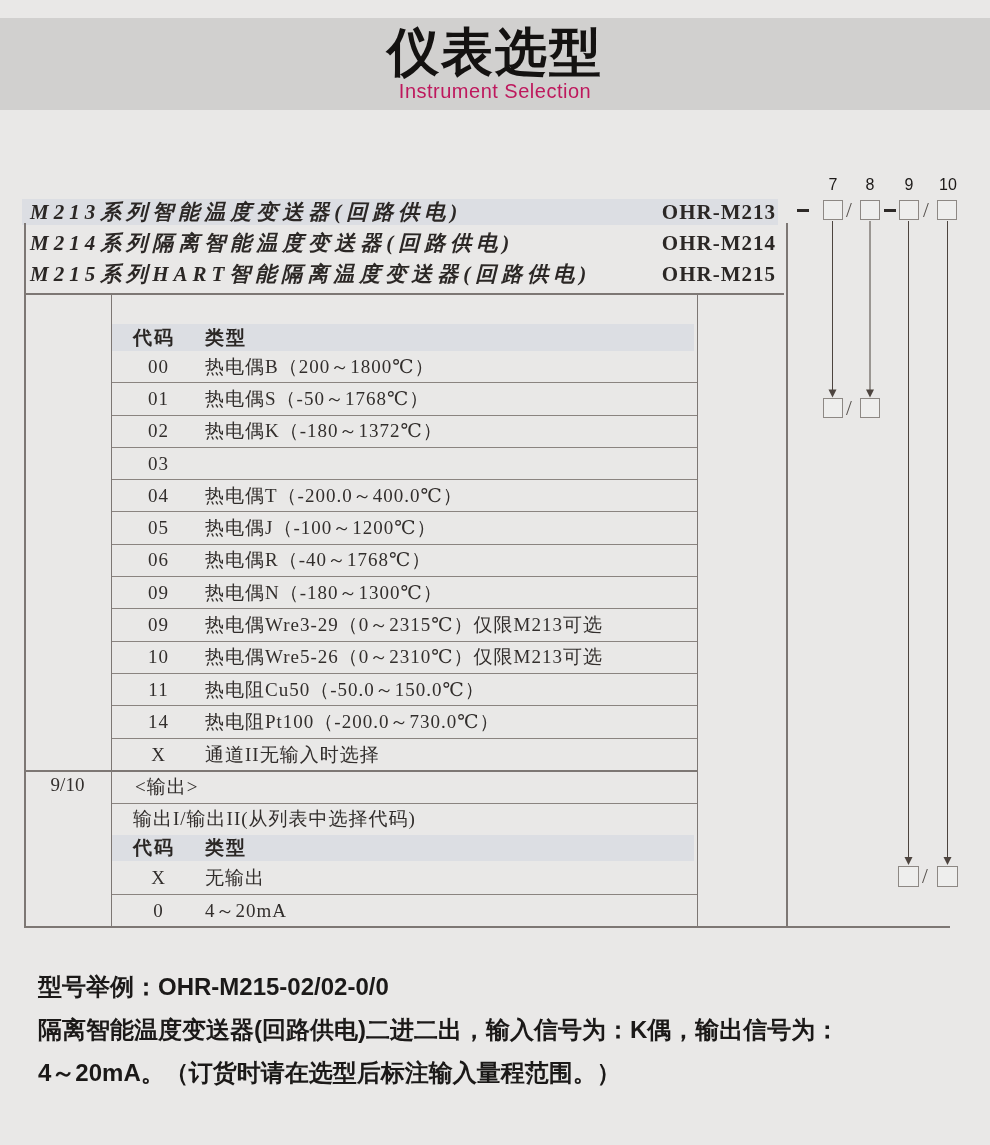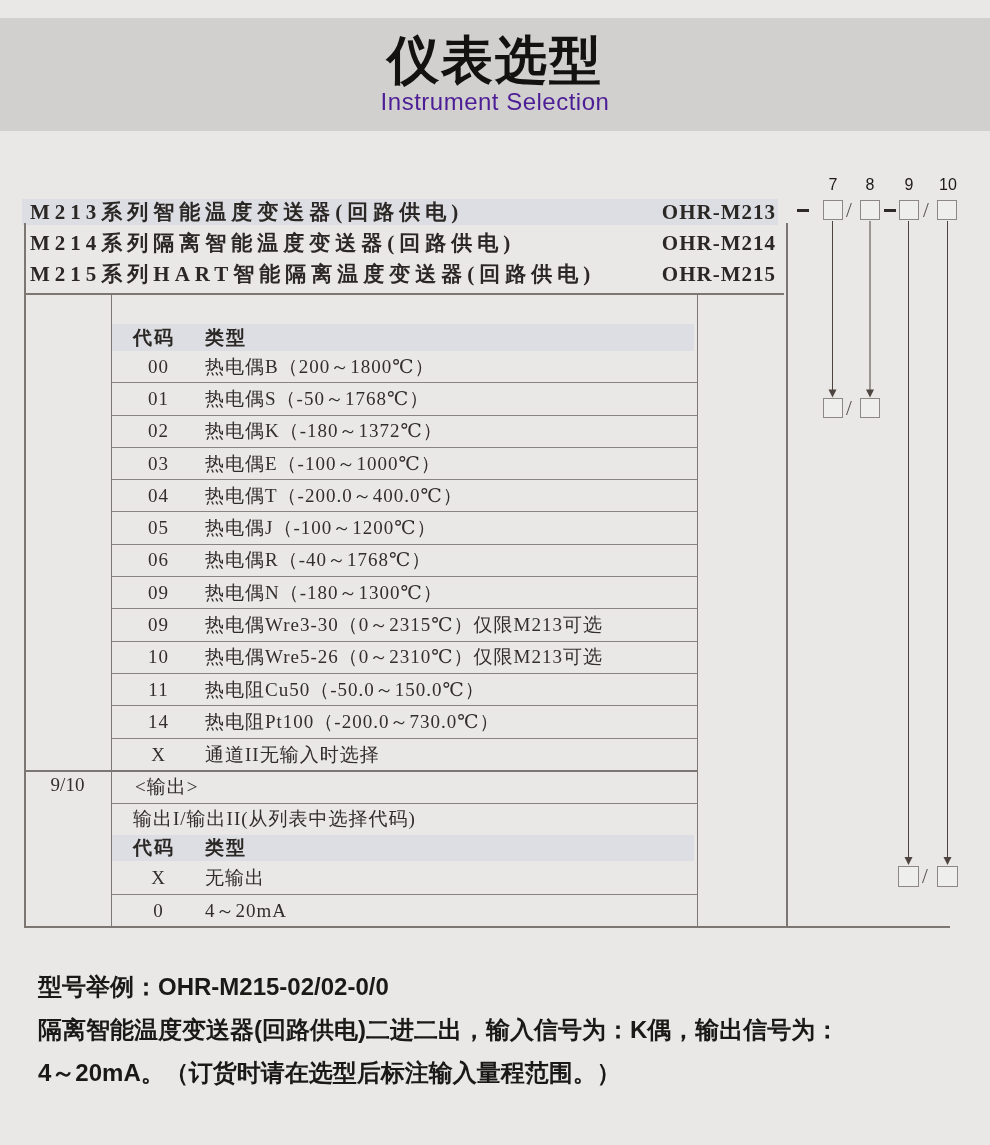--- a/index.html
+++ b/index.html
@@ -4,30 +4,30 @@
 <style>
   :root{
     --page-bg:#e9e8e7; --band-bg:#d1d0cf; --highlight:#dcdee3;
     --frame-line:#7d7774; --grid-line:#8a8480; --ink:#2e2a28; --arrow:#4d443f;
   }
   html,body{margin:0;padding:0;}
   .page{position:relative;width:990px;height:1145px;background:var(--page-bg);
         overflow:hidden;font-family:"Liberation Sans","DejaVu Sans",sans-serif;color:var(--ink);}
 
   
-  .title-band{position:absolute;left:0;top:18px;width:990px;height:113px;background:var(--band-bg);
+  .title-band{position:absolute;left:0;top:18px;width:990px;height:92px;background:var(--band-bg);
               display:flex;flex-direction:column;align-items:center;justify-content:center;}
   .title-zh{font-size:52px;font-weight:bold;color:#141211;letter-spacing:2px;line-height:1.05;}
-  .title-en{font-size:24px;color:#4c1d95;margin-top:1px;letter-spacing:0.5px;}
+  .title-en{font-size:20px;color:#be185d;margin-top:1px;letter-spacing:0.5px;}
 
   
   .product-row{position:absolute;left:22px;width:756px;height:26px;display:flex;
                align-items:center;justify-content:space-between;
                font-family:"Liberation Serif","DejaVu Serif",serif;font-weight:bold;color:#2b2725;}
-  .product-row .desc{font-size:21px;letter-spacing:5px;padding-left:8px;white-space:nowrap;}
+  .product-row .desc{font-size:21px;letter-spacing:5px;padding-left:8px;white-space:nowrap;font-style:italic;}
   .product-row .model{font-size:21px;letter-spacing:1px;padding-right:2px;}
   .hl{background:var(--highlight);}
 
   
   .num{position:absolute;top:176px;width:20px;text-align:center;font-size:16px;color:#1d1a19;}
   .cbox{position:absolute;width:20px;height:20px;border:1.5px solid #8d8884;
         box-sizing:border-box;background:rgba(255,255,255,0.25);}
   .dash{position:absolute;width:12px;height:3px;background:#2e2a28;}
   .slash{position:absolute;font-size:21px;color:#55504c;
          font-family:"Liberation Serif","DejaVu Serif",serif;}
@@ -142,41 +142,40 @@
     <div class="trow">
         <span class="code">01</span>
         <span class="type">热电偶S（-50～1768℃）</span>
       </div>
     <div class="trow">
         <span class="code">02</span>
         <span class="type">热电偶K（-180～1372℃）</span>
       </div>
     <div class="trow">
         <span class="code">03</span>
-        <span class="type">热电偶E（-100～1000℃）</span>
       </div>
     <div class="trow">
         <span class="code">04</span>
         <span class="type">热电偶T（-200.0～400.0℃）</span>
       </div>
     <div class="trow">
         <span class="code">05</span>
         <span class="type">热电偶J（-100～1200℃）</span>
       </div>
     <div class="trow">
         <span class="code">06</span>
         <span class="type">热电偶R（-40～1768℃）</span>
       </div>
     <div class="trow">
         <span class="code">09</span>
         <span class="type">热电偶N（-180～1300℃）</span>
       </div>
     <div class="trow">
         <span class="code">09</span>
-        <span class="type">热电偶Wre3-30（0～2315℃）仅限M213可选</span>
+        <span class="type">热电偶Wre3-29（0～2315℃）仅限M213可选</span>
       </div>
     <div class="trow">
         <span class="code">10</span>
         <span class="type">热电偶Wre5-26（0～2310℃）仅限M213可选</span>
       </div>
     <div class="trow">
         <span class="code">11</span>
         <span class="type">热电阻Cu50（-50.0～150.0℃）</span>
       </div>
     <div class="trow">

